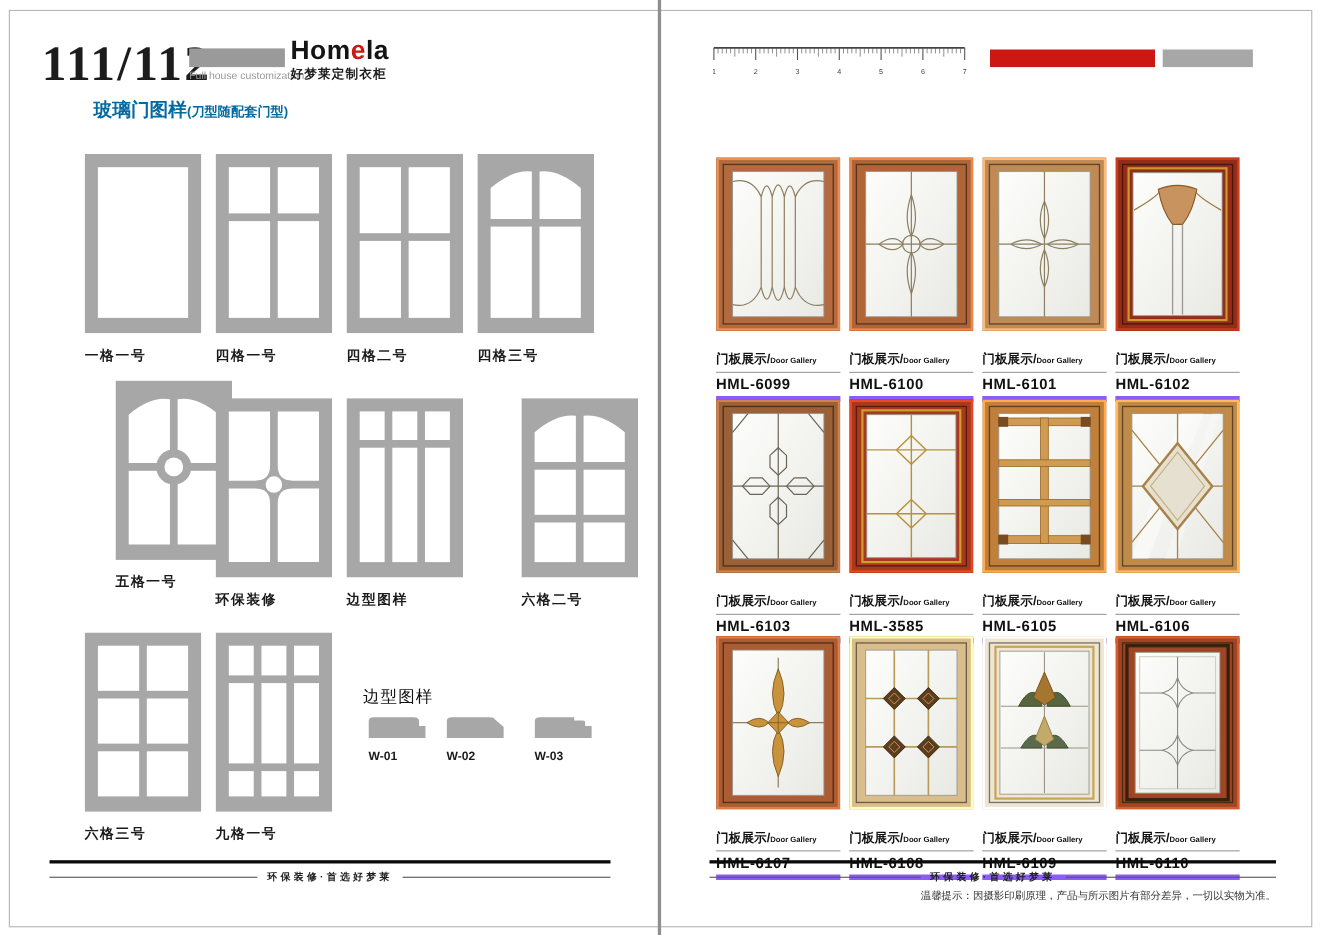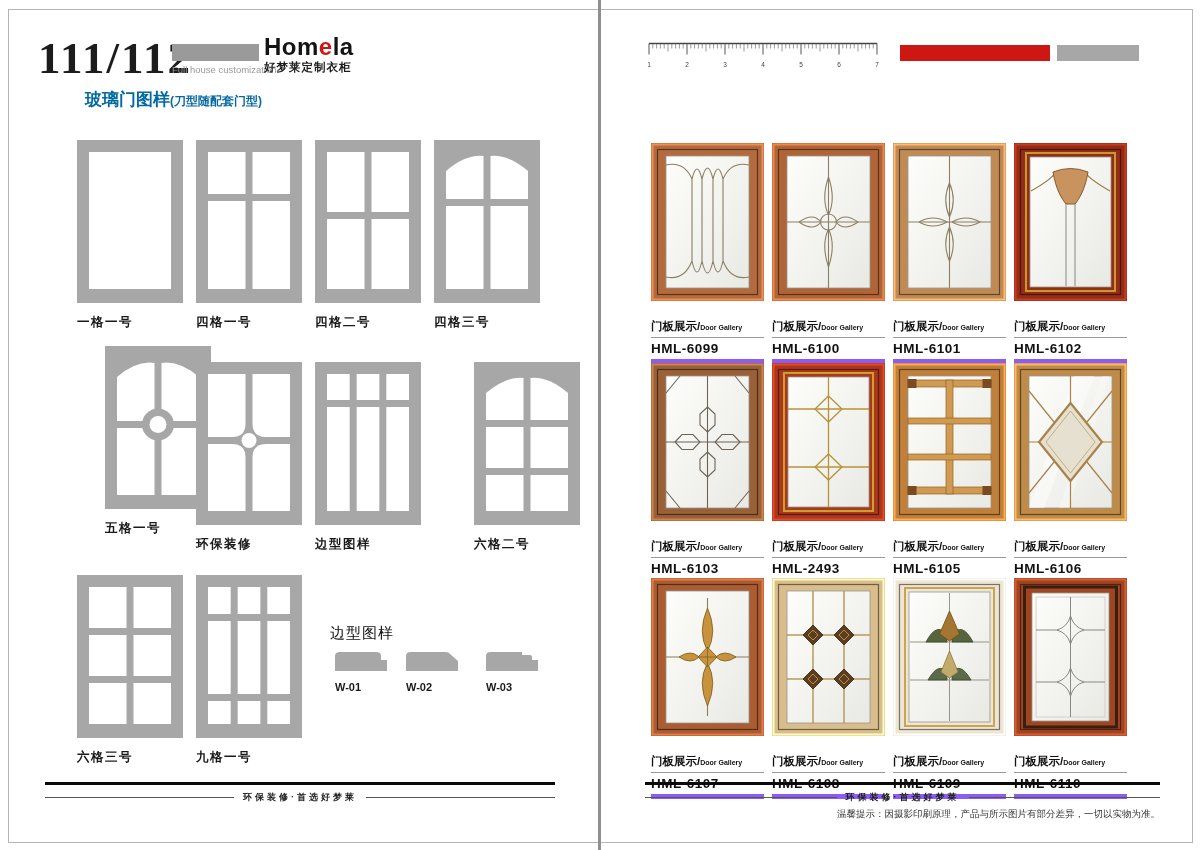--- a/index.html
+++ b/index.html
@@ -347,21 +347,21 @@
   <rect x="1.5" y="1.5" width="110" height="155" fill="none" stroke="rgb(231,74,39)" stroke-width="2"></rect>
   <rect x="6.5" y="6.5" width="100" height="145" fill="none" stroke="rgb(86,28,15)" stroke-width="1.2"></rect>
           <rect x="12" y="10" width="89" height="138" fill="none" stroke="#caa02f" stroke-width="2"></rect>
         <rect x="16" y="14" width="81" height="130" fill="url(#gl5)" stroke="#97978f" stroke-width="0.8"></rect>
           <g fill="none" stroke="#b8923a" stroke-width="1.3">
             <path d="M56.5,14V144M16,46H97M16,104H97"></path>
     <polygon points="56.5,33 70,46 56.5,59 43,46"></polygon>
             <polygon points="56.5,91 70,104 56.5,117 43,104"></polygon>
           </g>
         </svg><div class="pcap"><span class="cn">门板展示/</span><span class="en">Door Gallery</span></div>
-     <div class="pcode">HML-2493</div></div>
+     <div class="pcode">HML-3585</div></div>
       <div class="pcell" style="left: 893px; top: 363px;"><svg width="113" height="158" viewBox="0 0 113 158">
   <defs>
             <linearGradient id="gl6" x1="0" y1="0" x2="1" y2="1">
               <stop offset="0" stop-color="#fdfdfb"></stop>
               <stop offset="1" stop-color="#e9e9e4"></stop>
             </linearGradient>
           </defs>
   <rect width="113" height="158" fill="#c07f3a"></rect>
   <rect x="1.5" y="1.5" width="110" height="155" fill="none" stroke="rgb(255,171,78)" stroke-width="2"></rect>
   <rect x="6.5" y="6.5" width="100" height="145" fill="none" stroke="rgb(96,64,29)" stroke-width="1.2"></rect>

